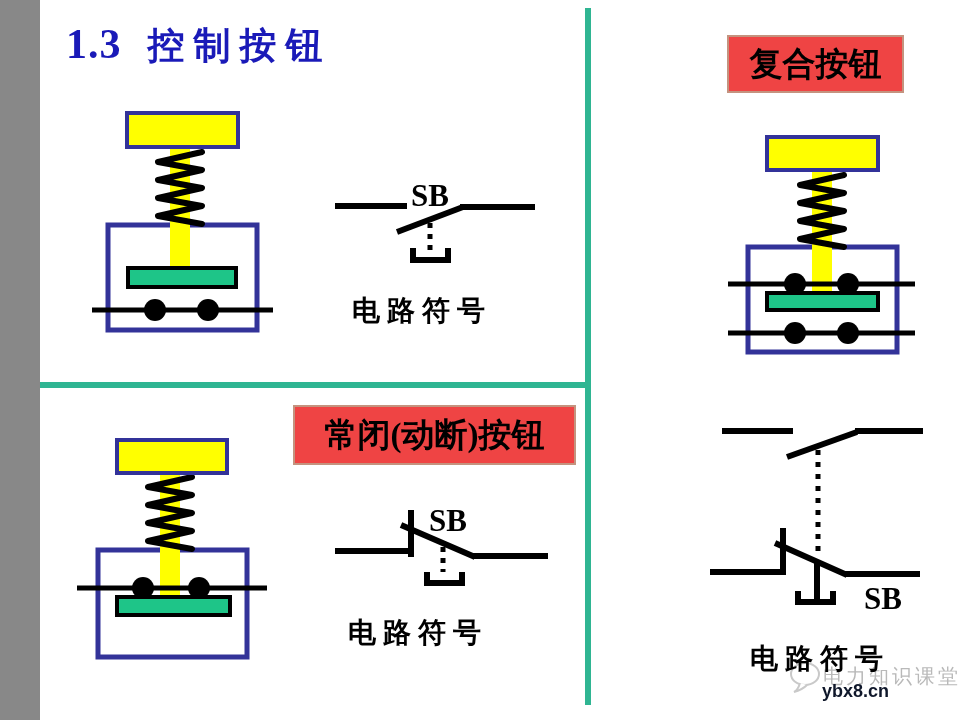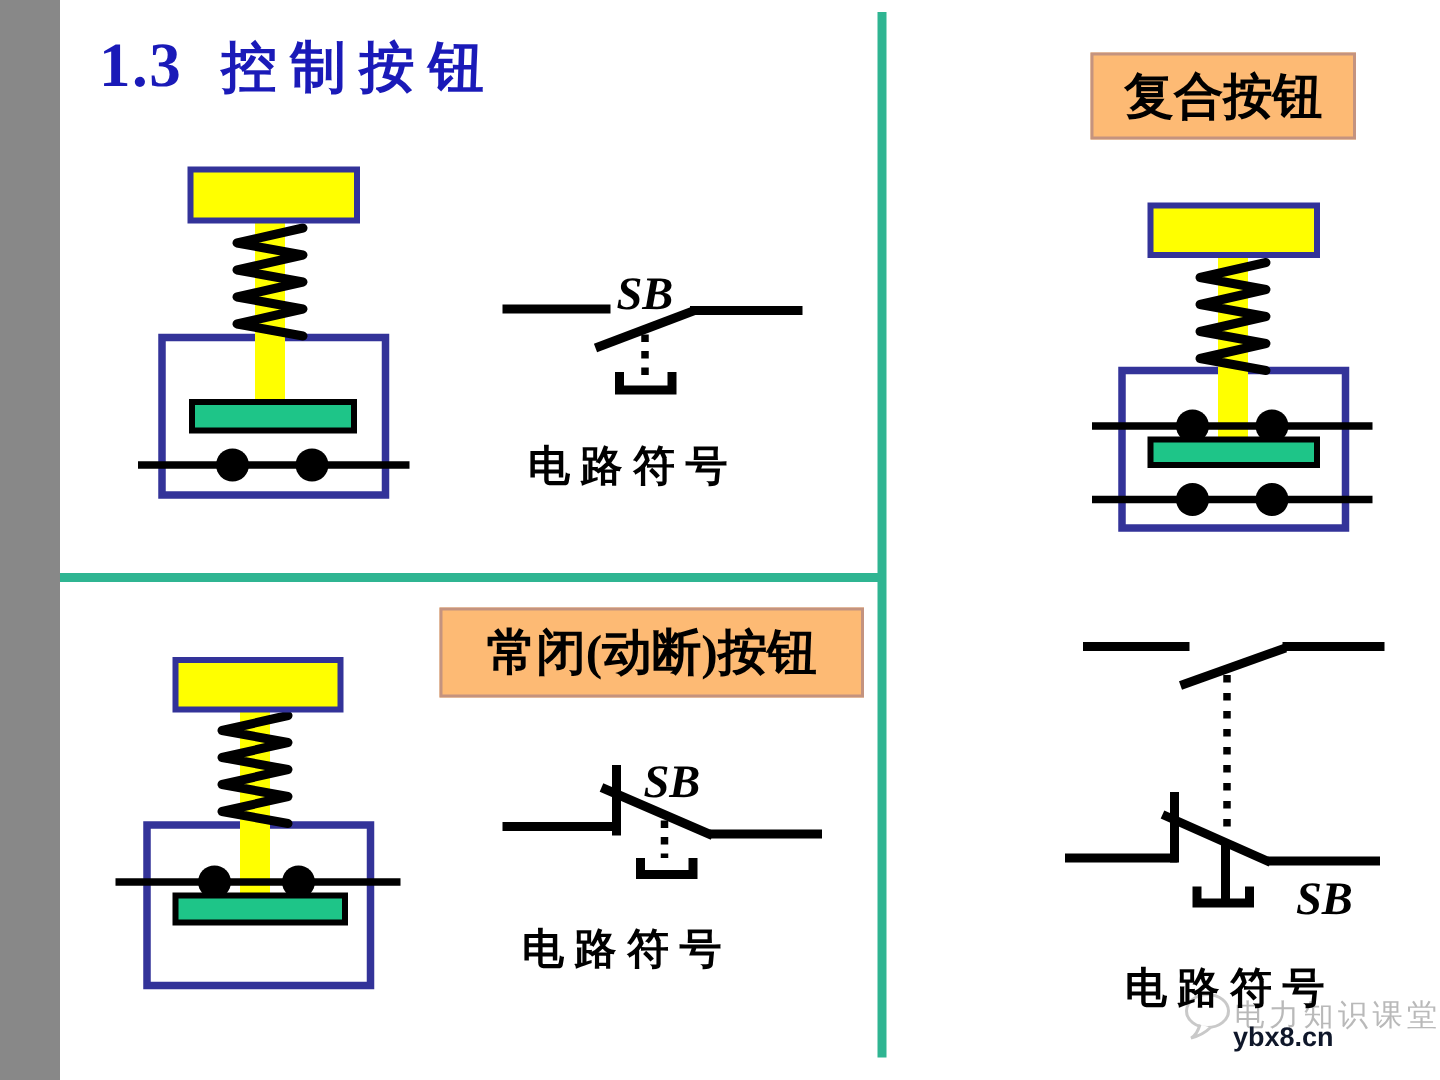--- a/index.html
+++ b/index.html
@@ -10,34 +10,34 @@
   .abs{position:absolute;}
   
   .vdivider{left:545px;top:8px;width:6px;height:697px;background:#2fb592;}
   .hdivider{left:0px;top:382px;width:548px;height:6px;background:#2fb592;}
   
   .title{left:26px;top:20px;color:#1a1ab8;font-weight:bold;white-space:nowrap;}
   .title .num{font-size:42px;letter-spacing:1px;}
   .title .txt{font-size:37px;margin-left:26px;letter-spacing:9px;}
   
   .labelbox{
-    border:2px solid #c4937f;background:#fdba74;color:#000;
+    border:2px solid #c4937f;background:#ef4444;color:#000;
     display:flex;align-items:center;justify-content:center;
     font-size:33px;font-weight:bold;white-space:nowrap;
   }
   .labelbox.no{left:253px;top:88px;width:279px;height:53px;}
   .labelbox.nc{left:253px;top:405px;width:279px;height:56px;}
   .labelbox.compound{left:687px;top:35px;width:173px;height:54px;}
   
   .caption{font-size:28px;font-weight:bold;color:#000;letter-spacing:7px;white-space:nowrap;z-index:3;}
   .caption.c1{left:312px;top:292px;}
   .caption.c2{left:308px;top:614px;}
   .caption.c3{left:710px;top:640px;}
   
-  .sb{font-size:31px;font-weight:bold;font-style:italic;color:#000;z-index:3;white-space:nowrap;}
+  .sb{font-size:31px;font-weight:bold;color:#000;z-index:3;white-space:nowrap;}
   .sb.s1{left:371px;top:178px;}
   .sb.s2{left:389px;top:503px;}
   .sb.s3{left:824px;top:581px;}
   
   .wm{z-index:2;}
   .wm-name{left:783px;top:663px;font-size:20px;color:#b9b9b9;letter-spacing:3px;white-space:nowrap;}
   .wm-url{left:782px;top:681px;font-size:18px;font-weight:bold;color:#0f172a;font-family:"Liberation Sans","DejaVu Sans",sans-serif;white-space:nowrap;}
   svg{display:block;}
 </style>
 </head>

